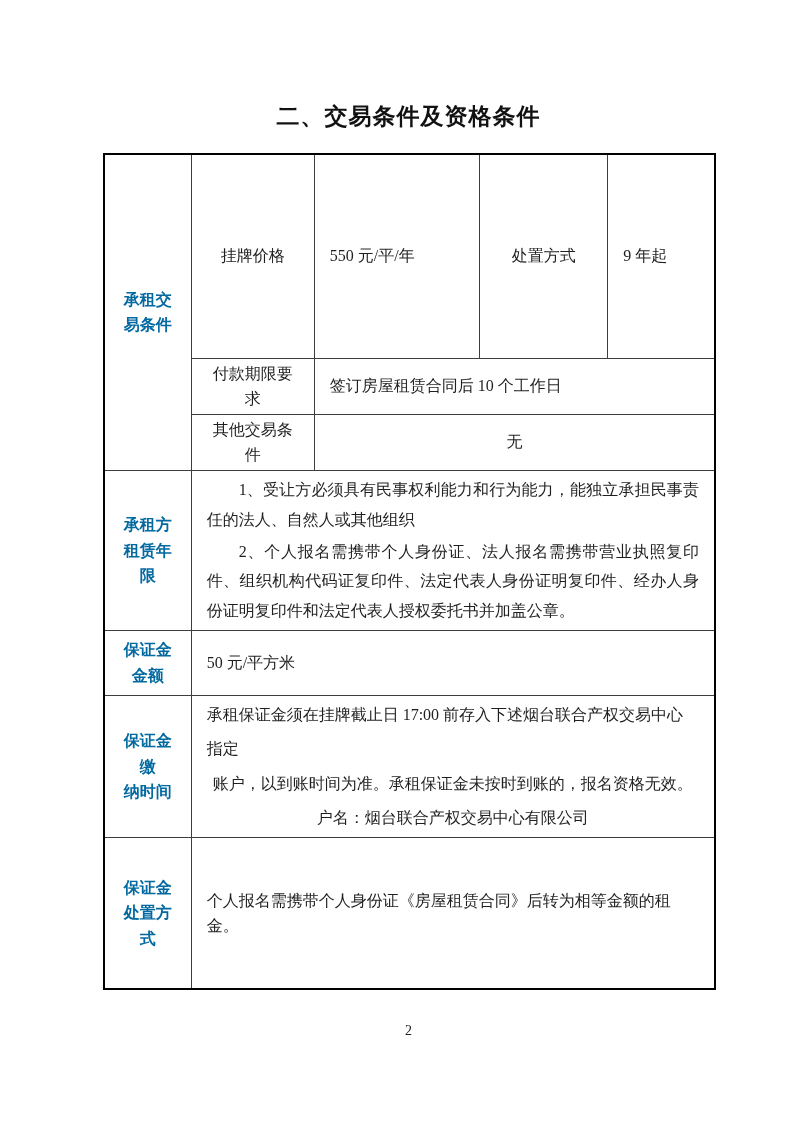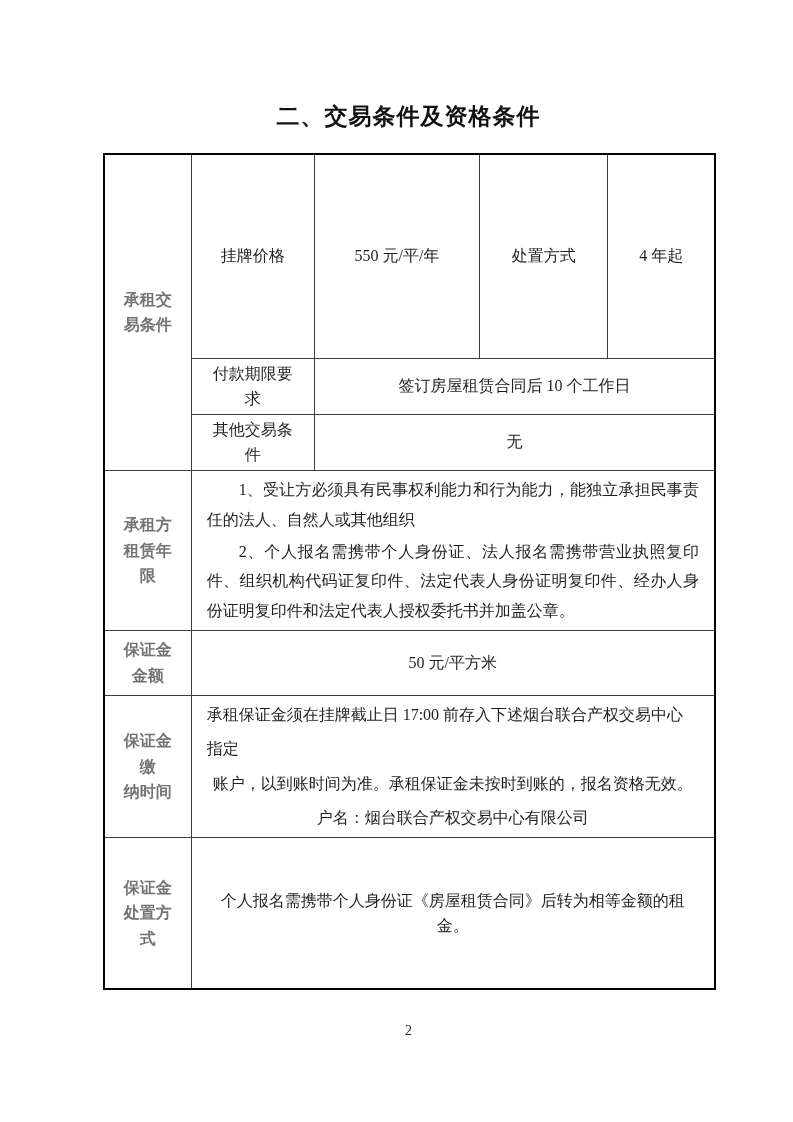--- a/index.html
+++ b/index.html
@@ -42,24 +42,24 @@
     border: 1px solid #3d3d3d;
     vertical-align: middle;
     padding: 2px 15px;
     line-height: 1.6;
   }
   td.th {
     font-weight: bold;
     text-align: center;
     white-space: pre-line;
     line-height: 1.55;
-    color: #737373;
+    color: #0369a1;
   }
   td.c { text-align: center; }
-  td.l { text-align: center; }
+  td.l { text-align: left; }
   .r1 { height: 204px; }
   .r2 { height: 48px; }
   .r3 { height: 40px; }
   .r4 { height: 160px; }
   .r5 { height: 65px; }
   .r6 { height: 127px; }
   .r7 { height: 151px; }
   td.qual-cell { padding: 4px 8px; }
   .qual-p {
     margin: 2px 0;
@@ -96,21 +96,21 @@
       <col style="width:128px">
       <col style="width:107px">
     </colgroup>
     <tbody>
       <tr class="r1">
         <td class="th" rowspan="3">承租交
 易条件</td>
         <td class="c">挂牌价格</td>
         <td class="l">550 元/平/年</td>
         <td class="c">处置方式</td>
-        <td class="l">4 年起</td>
+        <td class="l">9 年起</td>
       </tr>
       <tr class="r2">
         <td class="c">付款期限要求</td>
         <td class="l" colspan="3">签订房屋租赁合同后 10 个工作日</td>
       </tr>
       <tr class="r3">
         <td class="c">其他交易条件</td>
         <td class="c" colspan="3">无</td>
       </tr>
       <tr class="r4">

